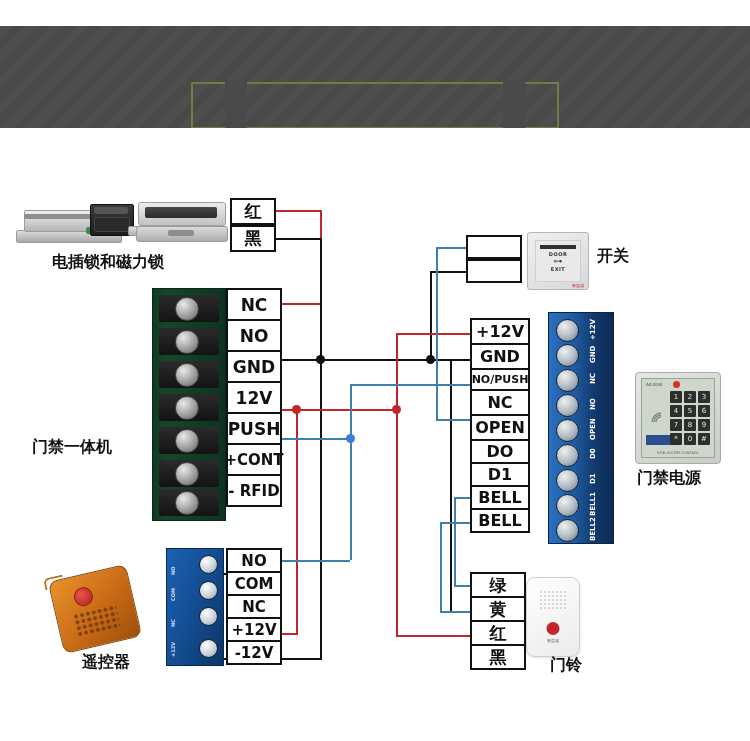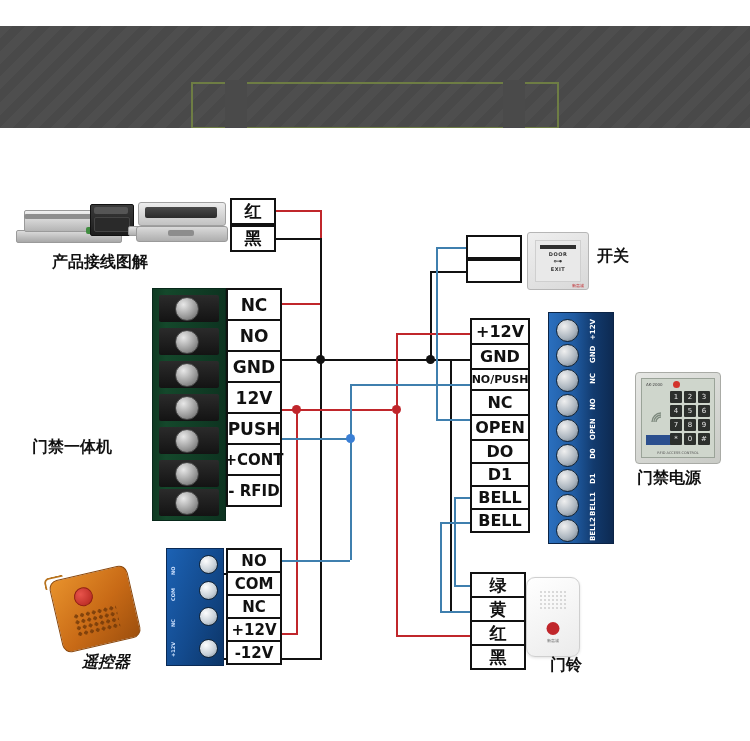--- a/index.html
+++ b/index.html
@@ -136,21 +136,21 @@
   <div class="bar" style="left:88px;top:37px;width:16px;height:2px;background:#111;"></div>
   <div class="bar" style="left:82px;top:8px;width:42px;height:30px;background:linear-gradient(180deg,#3a3a3a,#1d1d1d);border:1px solid #111;"></div>
   <div class="bar" style="left:86px;top:11px;width:34px;height:7px;background:#555;"></div>
   <div class="bar" style="left:86px;top:21px;width:34px;height:13px;background:#2a2a2a;border:1px solid #444;"></div>
   <div class="bar" style="left:120px;top:30px;width:34px;height:8px;background:linear-gradient(180deg,#e2e2e2,#b0b0b0);border:1px solid #9a9a9a;"></div>
   <div class="bar" style="left:130px;top:6px;width:86px;height:22px;background:linear-gradient(180deg,#ededed,#c2c2c2);border:1px solid #a0a0a0;border-radius:3px;"></div>
   <div class="bar" style="left:137px;top:11px;width:72px;height:11px;background:linear-gradient(180deg,#4a4a4a,#2a2a2a);border-radius:2px;"></div>
   <div class="bar" style="left:128px;top:30px;width:90px;height:14px;background:linear-gradient(180deg,#dadada,#aeaeae);border:1px solid #9a9a9a;border-radius:3px;"></div>
   <div class="bar" style="left:160px;top:34px;width:26px;height:6px;background:#8d8d8d;border-radius:2px;"></div>
 </div>
-<div class="devlabel" style="left:52px;top:252px;font-size:16px;">产品接线图解</div>
+<div class="devlabel" style="left:52px;top:252px;font-size:16px;">电插锁和磁力锁</div>
 
 <div class="lblbox" style="left:230px;top:198px;width:46px;height:27px;font-size:17px;">红</div>
 <div class="lblbox" style="left:230px;top:225px;width:46px;height:27px;font-size:17px;">黑</div>
 
 <div id="psu">
   <div class="term" style="top:6px;"></div>
     <div class="screw" style="top:8px;"></div>
   <div class="term" style="top:39px;"></div>
     <div class="screw" style="top:41px;"></div>
   <div class="term" style="top:72px;"></div>
@@ -252,21 +252,21 @@
     <div class="foot">RFID ACCESS CONTROL</div>
   </div>
 </div>
 <div class="devlabel" style="left:637px;top:468px;font-size:16px;">门禁电源</div>
 
 <div id="remote">
   <div class="ant"></div>
   <div class="btn"></div>
   <div class="mesh"></div>
 </div>
-<div class="devlabel" style="left:82px;top:652px;font-size:16px;font-style:italic;">遥控器</div>
+<div class="devlabel" style="left:82px;top:652px;font-size:16px;">遥控器</div>
 
 <div id="rcvr">
   <div class="rs" style="top:6px;"></div>
   <div class="rs" style="top:32px;"></div>
   <div class="rs" style="top:58px;"></div>
   <div class="rs" style="top:90px;"></div>
   <div class="rlab" style="top:4px;height:22px;">NO</div>
   <div class="rlab" style="top:28px;height:24px;">COM</div>
   <div class="rlab" style="top:56px;height:22px;">NC</div>
   <div class="rlab" style="top:84px;height:24px;">+12V</div>

